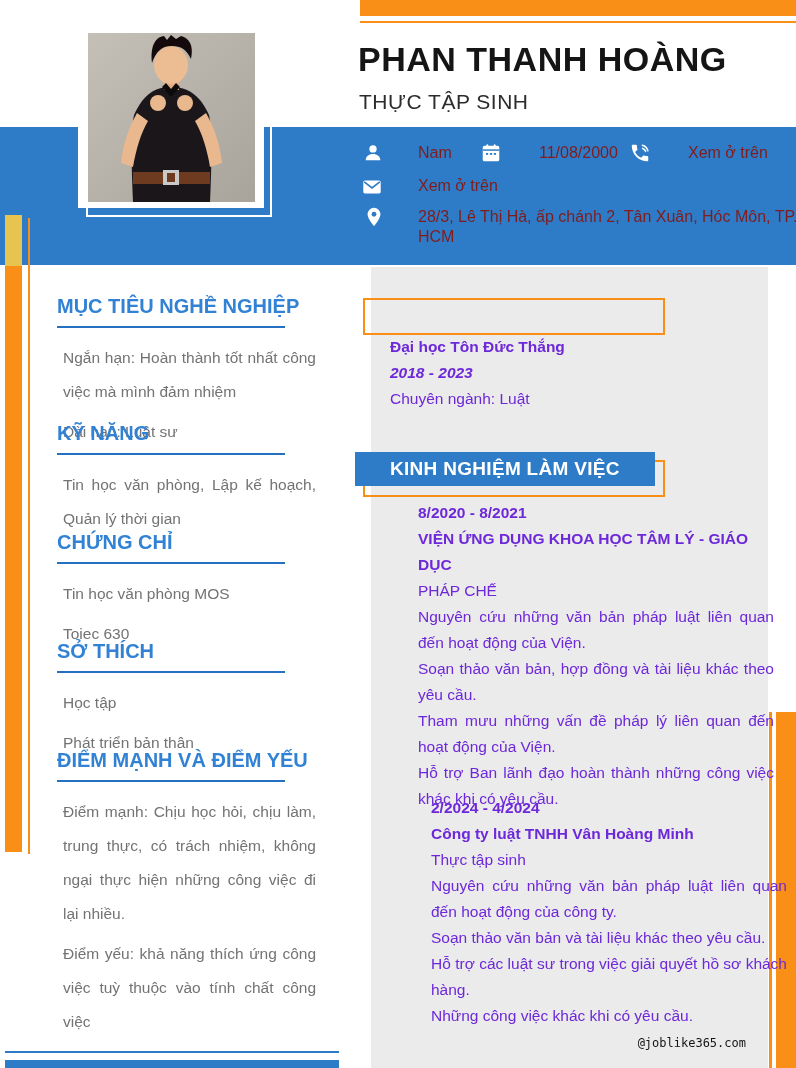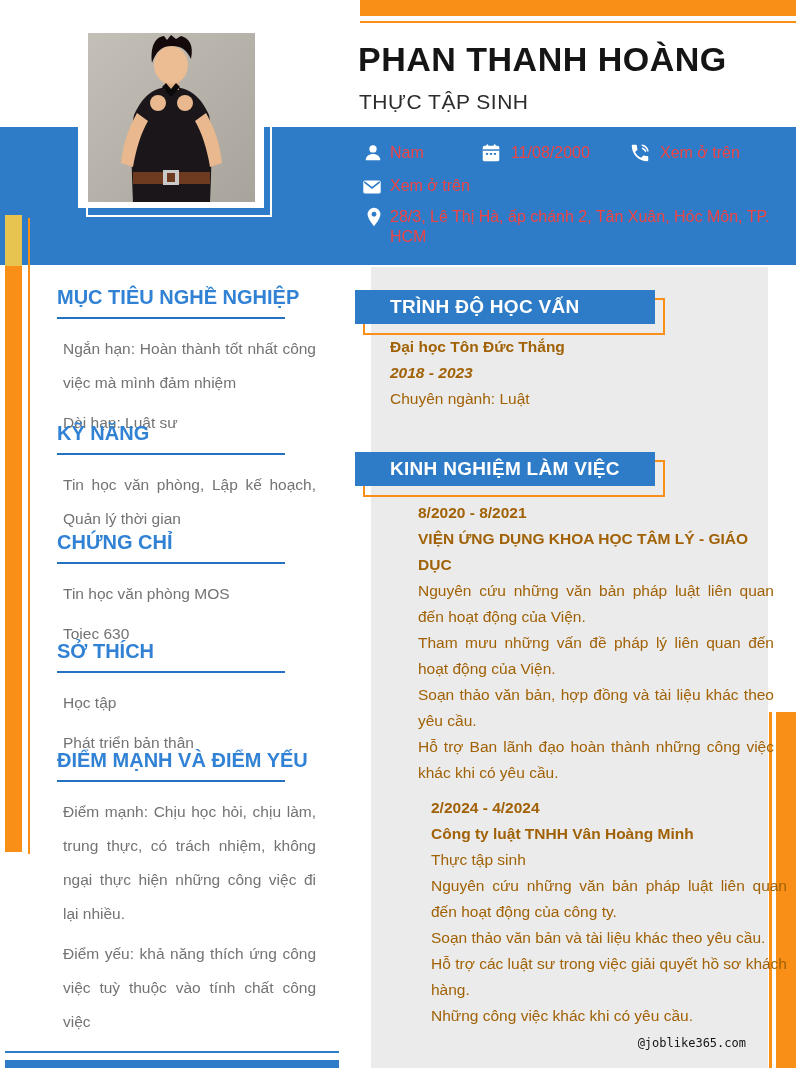--- a/index.html
+++ b/index.html
@@ -20,42 +20,42 @@
   .name{left:358px;top:40px;width:430px;font-size:34px;font-weight:800;color:#151515;letter-spacing:.5px;}
   .jobtitle{left:359px;top:90px;width:430px;font-size:21px;font-weight:400;color:#2c2c2c;letter-spacing:.5px;}
   
   .banner{left:0;top:127px;width:796px;height:138px;background:var(--blue);}
   
   .photo-outline{left:86px;top:33px;width:182px;height:180px;border:2px solid #fff;}
   .photo-frame{left:78px;top:25px;width:186px;height:183px;background:#fff;}
   .photo-frame svg{position:absolute;left:10px;top:8px;}
   
   .c-ico{width:22px;height:22px;}
-  .c-txt{color:#ef4444;font-size:16px;}
+  .c-txt{color:#7f1d1d;font-size:16px;margin-left:28px;}
   
   .gold-rect{left:5px;top:215px;width:17px;height:51px;background:var(--gold);}
   .left-orange{left:5px;top:266px;width:17px;height:586px;background:var(--orange);}
   .left-thin{left:28px;top:218px;width:2px;height:636px;background:var(--orange);}
   .bot-line{left:5px;top:1051px;width:334px;height:2px;background:var(--blue);}
   .bot-bar{left:5px;top:1060px;width:334px;height:8px;background:var(--blue);}
   
   .panel{left:371px;top:267px;width:397px;height:801px;background:var(--panel);}
   .right-thin{left:769px;top:712px;width:3px;height:356px;background:var(--orange);}
   .right-orange{left:776px;top:712px;width:20px;height:356px;background:var(--orange);}
   
   .lsec{left:57px;width:265px;}
   .lsec h2{margin:0;font-size:20px;line-height:24px;font-weight:700;color:var(--blue-txt);}
   .lsec .hr{width:228px;height:2px;background:var(--rule);margin:8px 0 13px 0;}
   .lsec p{margin:6px;font-size:15.5px;line-height:34px;color:#737373;}
   .just{text-align:justify;}
   
   .rhead-outline{left:363px;width:298px;height:33px;border:2px solid var(--orange);background:transparent;}
   .rhead{left:355px;width:300px;height:34px;background:var(--blue);color:#fff;
          font-size:19px;font-weight:700;letter-spacing:.3px;display:flex;align-items:center;padding-left:35px;box-sizing:border-box;}
-  .rbody{left:390px;width:356px;font-size:15.5px;line-height:26px;color:#a16207;}
+  .rbody{left:390px;width:356px;font-size:15.5px;line-height:26px;color:#6d28d9;}
   .rbody p{margin:0;}
   .b{font-weight:700;}
   .bi{font-weight:700;font-style:italic;}
   .watermark{left:390px;top:1036px;width:356px;text-align:right;
              font-family:"DejaVu Sans Mono","Liberation Mono",monospace;font-size:12px;color:#141414;}
 </style>
 </head>
 <body>
 
 <div id="page">
@@ -154,21 +154,21 @@
   <div class="abs gold-rect"></div>
   <div class="abs left-orange"></div>
   <div class="abs left-thin"></div>
   <div class="abs bot-line"></div>
   <div class="abs bot-bar"></div>
 
   <div class="abs panel"></div>
   <div class="abs right-thin"></div>
   <div class="abs right-orange"></div>
 
-  <div class="abs lsec" style="top:285px;">
+  <div class="abs lsec" style="top:294px;">
     <h2>MỤC TIÊU NGHỀ NGHIỆP</h2>
     <div class="hr"></div>
     <p class="just">Ngắn hạn: Hoàn thành tốt nhất công việc mà mình đảm nhiệm</p>
     <p class="just">Dài hạn: Luật sư</p>
   </div>
 
   <div class="abs lsec" style="top:421px;">
     <h2>KỸ NĂNG</h2>
     <div class="hr"></div>
     <p class="just">Tin học văn phòng, Lập kế hoạch, Quản lý thời gian</p>
@@ -189,36 +189,36 @@
   </div>
 
   <div class="abs lsec" style="top:748px;">
     <h2>ĐIỂM MẠNH VÀ ĐIỂM YẾU</h2>
     <div class="hr"></div>
     <p class="just">Điểm mạnh: Chịu học hỏi, chịu làm, trung thực, có trách nhiệm, không ngại thực hiện những công việc đi lại nhiều.</p>
     <p class="just">Điểm yếu: khả năng thích ứng công việc tuỳ thuộc vào tính chất công việc</p>
   </div>
 
   <div class="abs rhead-outline" style="top:298px;"></div>
-  <div class="abs rhead" style="top:290px;">TRÌNH ĐỘ HỌC VẤN</div>
   <div class="abs rbody" style="top:334px;">
     <p class="b">Đại học Tôn Đức Thắng</p>
     <p class="bi">2018 - 2023</p>
     <p>Chuyên ngành: Luật</p>
   </div>
 
   <div class="abs rhead-outline" style="top:460px;"></div>
   <div class="abs rhead" style="top:452px;">KINH NGHIỆM LÀM VIỆC</div>
 
   <div class="abs rbody" style="top:500px;margin-left:28px;">
     <p class="b">8/2020 - 8/2021</p>
     <p class="b">VIỆN ỨNG DỤNG KHOA HỌC TÂM LÝ - GIÁO DỤC</p>
+    <p>PHÁP CHẾ</p>
     <p class="just">Nguyên cứu những văn bản pháp luật liên quan đến hoạt động của Viện.</p>
+    <p class="just">Soạn thảo văn bản, hợp đồng và tài liệu khác theo yêu cầu.</p>
     <p class="just">Tham mưu những vấn đề pháp lý liên quan đến hoạt động của Viện.</p>
-    <p class="just">Soạn thảo văn bản, hợp đồng và tài liệu khác theo yêu cầu.</p>
     <p class="just">Hỗ trợ Ban lãnh đạo hoàn thành những công việc khác khi có yêu cầu.</p>
   </div>
 
   <div class="abs rbody" style="top:795px;margin-left:41px;">
     <p class="b">2/2024 - 4/2024</p>
     <p class="b">Công ty luật TNHH Vân Hoàng Minh</p>
     <p>Thực tập sinh</p>
     <p class="just">Nguyên cứu những văn bản pháp luật liên quan đến hoạt động của công ty.</p>
     <p class="just">Soạn thảo văn bản và tài liệu khác theo yêu cầu.</p>
     <p class="just">Hỗ trợ các luật sư trong việc giải quyết hồ sơ khách hàng.</p>

